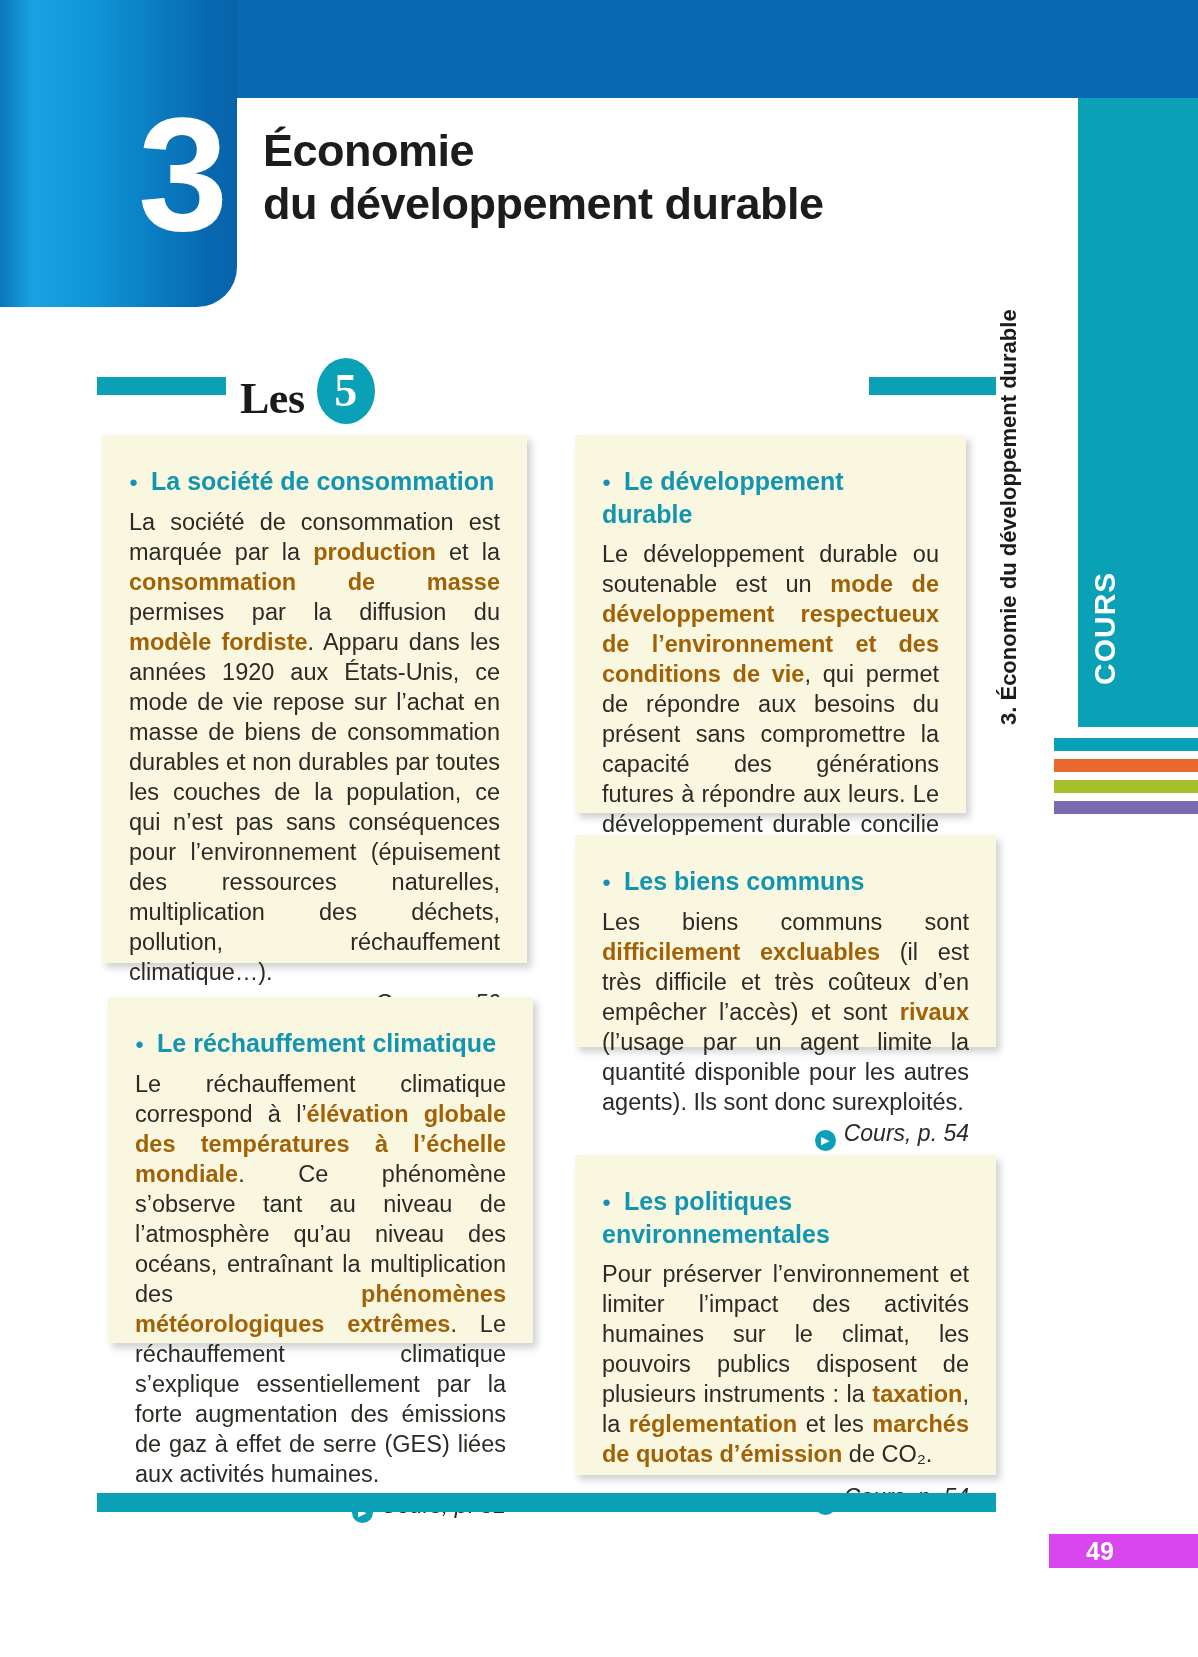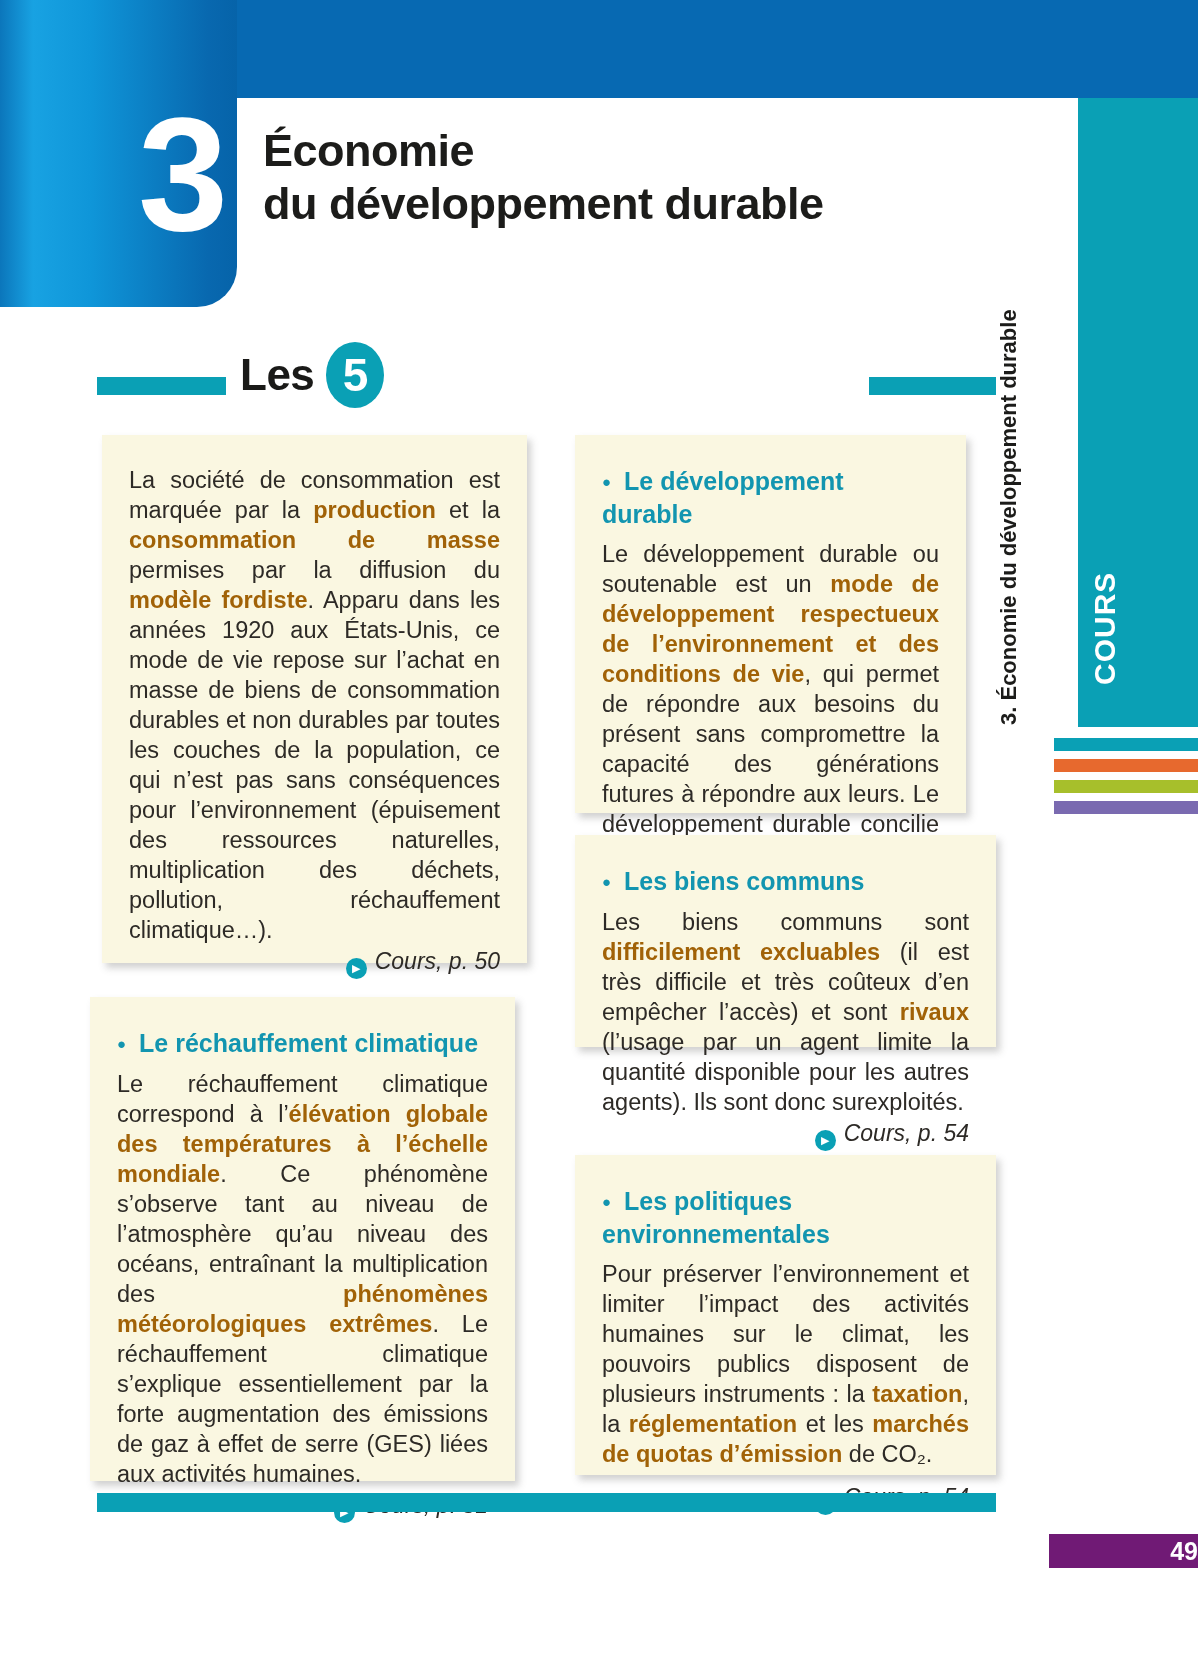--- a/index.html
+++ b/index.html
@@ -21,37 +21,37 @@
   }
   .chapter-title{
     position:absolute;left:263px;top:124px;
     font-size:45px;line-height:53px;font-weight:700;color:#1c1c1a;letter-spacing:-0.5px;
   }
   
   .rule{position:absolute;height:18px;background:#0aa0b5;}
   .rule-left{left:97px;top:377px;width:129px;}
   .rule-right{left:869px;top:377px;width:127px;}
   .section-heading{
-    position:absolute;left:240px;top:340px;height:70px;
-    display:flex;align-items:center;
-    font-size:44px;font-weight:800;color:#1a1a18;letter-spacing:-0.5px;white-space:nowrap;
+    position:absolute;left:240px;top:354px;height:70px;
+    display:flex;align-items:flex-end;
+    font-size:44px;font-weight:800;color:#1a1a18;letter-spacing:-0.5px;white-space:nowrap;font-family:Liberation Serif, serif;
   }
   .points-badge{
     width:58px;height:66px;border-radius:50%;background:#0aa0b5;
     margin:0 2px 0 12px;display:flex;align-items:center;justify-content:center;flex:0 0 auto;
   }
   .points-badge span{font-size:46px;font-weight:700;color:#fff;line-height:1;}
   
   .card{
     position:absolute;background:#faf7e1;box-sizing:border-box;
     padding:30px 27px 0 27px;
     box-shadow:4px 5px 7px rgba(90,90,85,0.28);
   }
   .card-societe{left:102px;top:435px;width:425px;height:528px;}
-  .card-rechauffement{left:90px;top:997px;width:425px;height:484px;}
+  .card-rechauffement{left:108px;top:997px;width:425px;height:346px;}
   .card-developpement{left:575px;top:435px;width:391px;height:378px;}
   .card-biens{left:575px;top:835px;width:421px;height:212px;}
   .card-politiques{left:575px;top:1155px;width:421px;height:320px;}
   .card-heading{
     font-size:25px;line-height:32px;font-weight:700;color:#1295b0;margin:0 0 9px 0;
   }
   .bullet{font-size:15px;vertical-align:3px;margin-right:13px;}
   .card-body{
     margin:0;font-size:23.5px;line-height:30px;color:#2d2a26;text-align:justify;
   }
@@ -77,22 +77,22 @@
     font-size:22px;font-weight:600;color:#1c1c1a;white-space:nowrap;text-align:left;
   }
   .accent-bar{position:absolute;left:1054px;width:144px;height:13px;}
   .accent-bar-1{top:738px;}
   .accent-bar-2{top:759px;}
   .accent-bar-3{top:780px;}
   .accent-bar-4{top:801px;}
   
   .footer-bar{position:absolute;left:97px;top:1493px;width:899px;height:19px;background:#0aa0b5;}
   .page-number-badge{
-    position:absolute;left:1049px;top:1534px;width:149px;height:34px;background:#701a75;
-    color:#fff;font-size:25px;font-weight:700;line-height:34px;padding-left:37px;box-sizing:border-box;text-align:right;
+    position:absolute;left:1049px;top:1534px;width:149px;height:34px;background:#d946ef;
+    color:#fff;font-size:25px;font-weight:700;line-height:34px;padding-left:37px;box-sizing:border-box;
   }
 </style>
 </head>
 <body>
 
 <div class="page">
 
   <div class="top-band"></div>
   <div class="corner-block"></div>
   <div class="chapter-number">3</div>
@@ -104,20 +104,21 @@
   <div class="rule rule-left"></div>
   <div class="section-heading">
     <span>Les</span>
     <span class="points-badge">
       <span>5</span>
     </span>
   </div>
   <div class="rule rule-right"></div>
 
   <div class="card card-societe">
+    <h3 class="card-heading"><span class="bullet">●</span><span>La société de consommation</span></h3>
     <p class="card-body"><span>La société de consommation est marquée par la </span><b>production</b><span> et la </span><b>consommation de masse</b><span> permises par la diffusion du </span><b>modèle fordiste</b><span>. Apparu dans les années 1920 aux États-Unis, ce mode de vie repose sur l’achat en masse de biens de consommation durables et non durables par toutes les couches de la population, ce qui n’est pas sans conséquences pour l’environnement (épuisement des ressources naturelles, multiplication des déchets, pollution, réchauffement climatique…).</span></p>
     <div class="cours-line">
       <span class="cours-ref"><span class="play-icon">▶</span><span>Cours, p. 50</span></span>
     </div>
   </div>
 
   <div class="card card-rechauffement">
     <h3 class="card-heading"><span class="bullet">●</span><span>Le réchauffement climatique</span></h3>
     <p class="card-body"><span>Le réchauffement climatique correspond à l’</span><b>élévation globale des températures à l’échelle mondiale</b><span>. Ce phénomène s’observe tant au niveau de l’atmosphère qu’au niveau des océans, entraînant la multiplication des </span><b>phénomènes météorologiques extrêmes</b><span>. Le réchauffement climatique s’explique essentiellement par la forte augmentation des émissions de gaz à effet de serre (GES) liées aux activités humaines.</span></p>
     <div class="cours-line">

